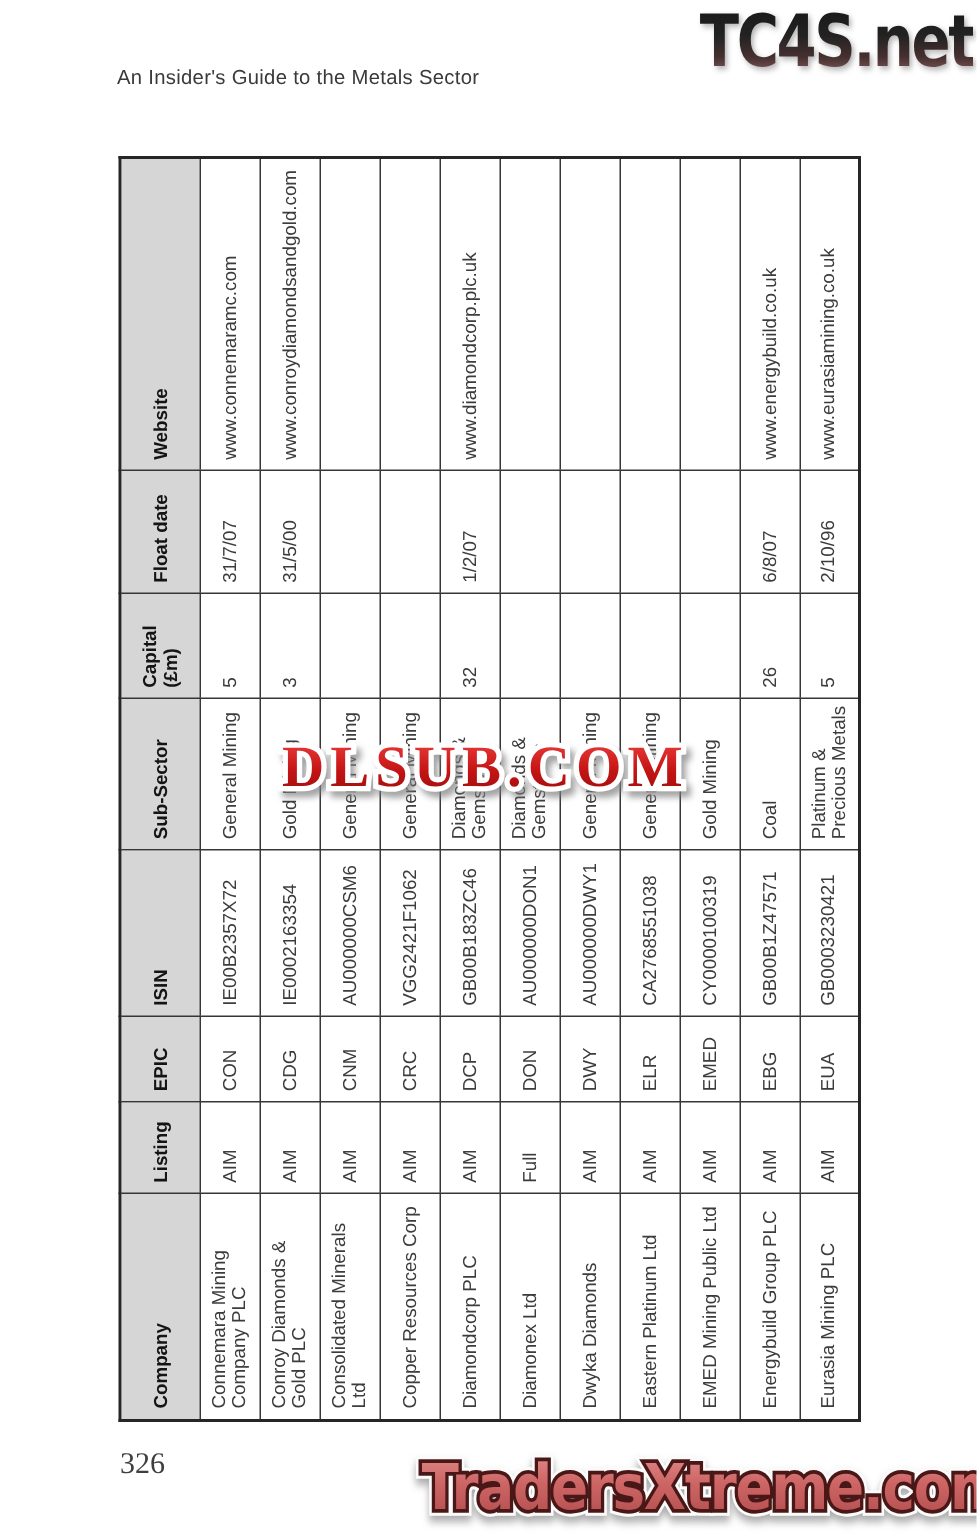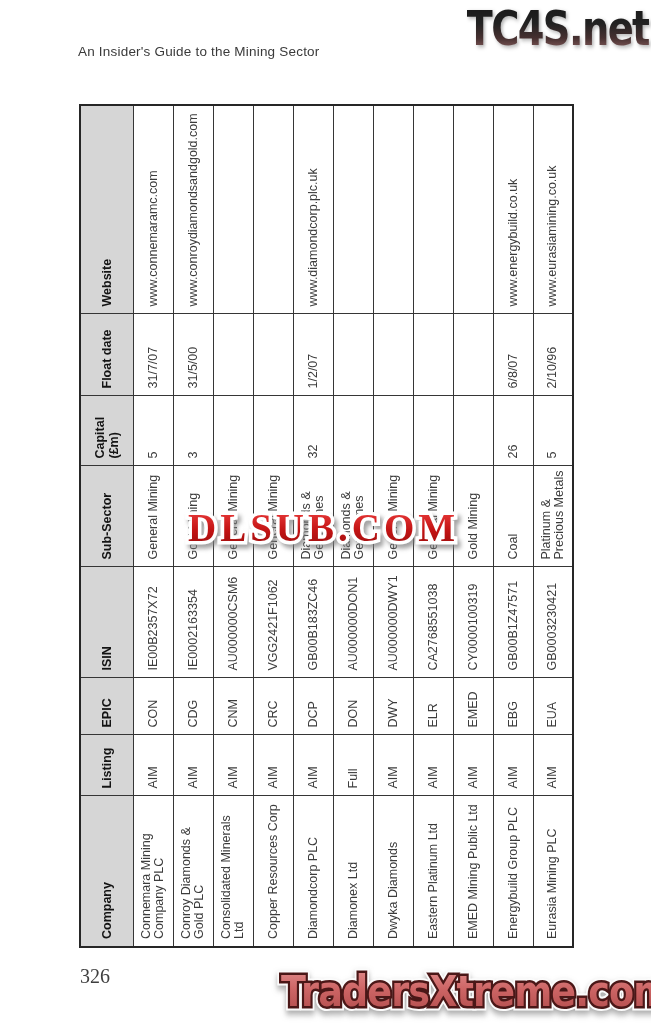--- a/index.html
+++ b/index.html
@@ -39,21 +39,21 @@
   .c4{width:101px}.c5{width:70px}.c6{width:82px}.c7{width:209px}
 
   
   .layered { position:absolute; white-space:nowrap; }
   .layered span { position:absolute; left:0; top:0; }
   .layered span:first-child { position:relative; }
 
   .wm-dlsub {
     left:188px; top:489px;
     font-family:"Liberation Serif", serif; font-weight:bold;
-    font-size:39px; letter-spacing:4px;margin-top:16px;
+    font-size:39px; letter-spacing:4px;
   }
   .wm-dlsub .glow  { -webkit-text-stroke:7px #ffffff; color:#fff;
                      filter:drop-shadow(3px 4px 2px rgba(125,125,125,.70)); }
   .wm-dlsub .fill  { background:linear-gradient(180deg,#e93a3a 12%,#c41414 55%,#9c0d0d 95%);
                      -webkit-background-clip:text; background-clip:text; color:transparent; }
 
   .wm-traders {
     left:281px; top:967px;
     font-family:"DejaVu Sans", sans-serif; font-weight:bold;
     font-size:42px; letter-spacing:-1px;
@@ -66,21 +66,21 @@
                       -webkit-background-clip:text; background-clip:text; color:transparent; }
 
   .page-number {
     position:absolute; left:80px; top:965px;
     font-family:"Liberation Serif", serif; font-size:20px; color:#3f3f3f;
   }
 </style>
 </head>
 <body>
 
-<div class="running-head">An Insider's Guide to the Mining Sector</div>
+<div class="running-head">An Insider's Guide to the Metals Sector</div>
 
 <div class="wm-tc4s">TC4S.net</div>
 
 <div class="table-viewport">
   <div class="rot">
     <table>
       <colgroup>
         <col class="c0">
           <col class="c1">
           <col class="c2">

